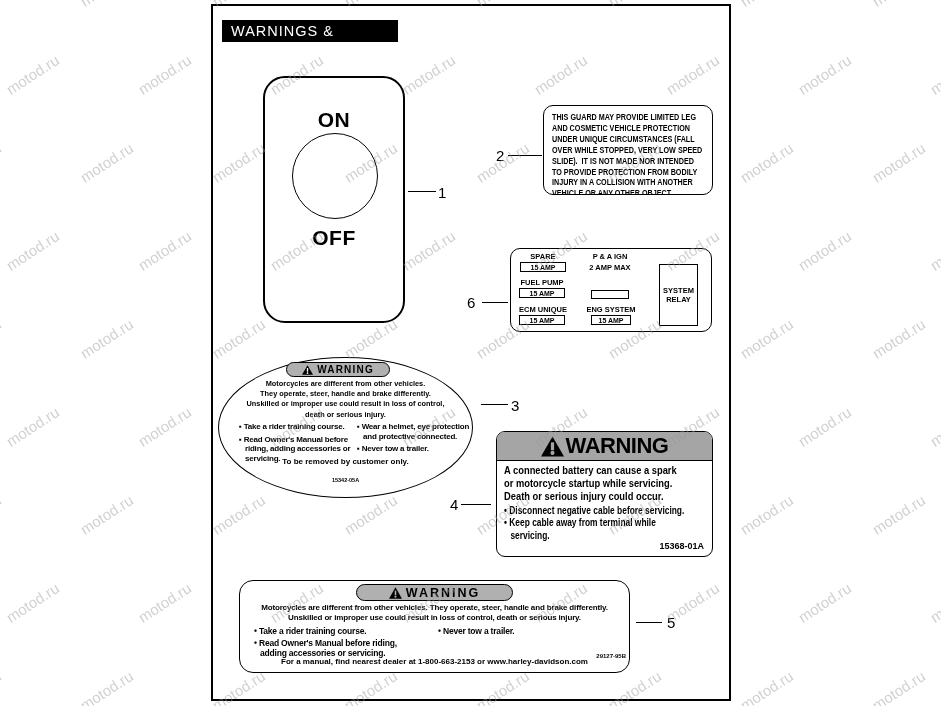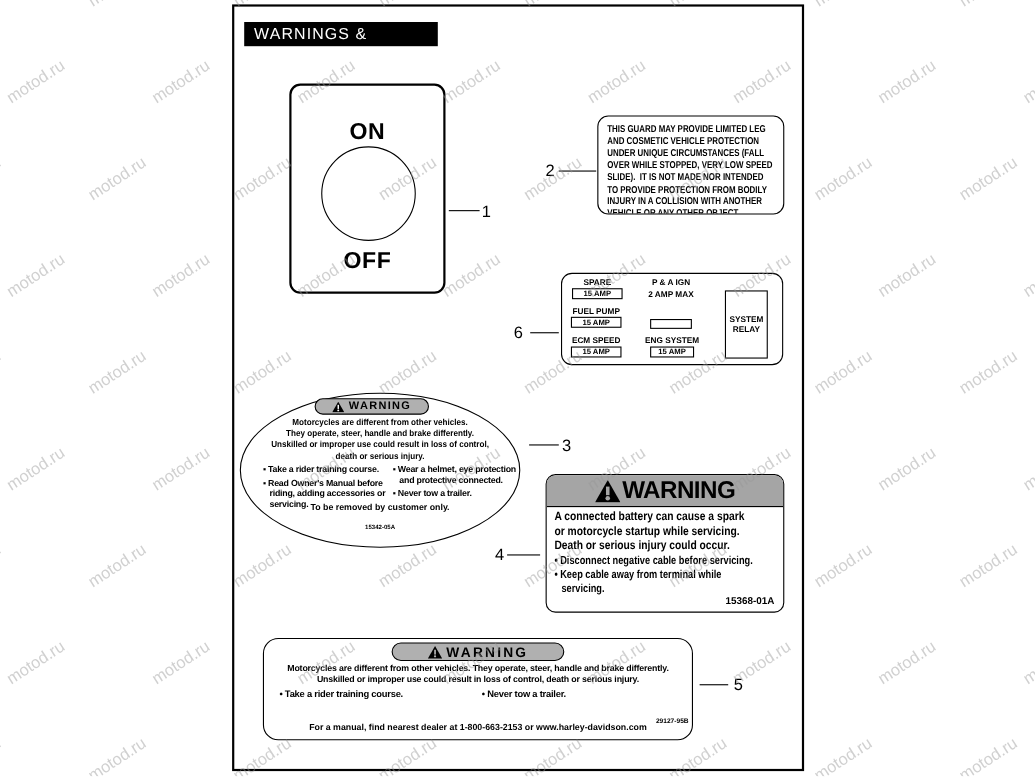--- a/index.html
+++ b/index.html
@@ -10,21 +10,21 @@
   #wm-layer{position:absolute;inset:0;z-index:30;pointer-events:none;overflow:hidden;}
   .wm{position:absolute;transform:rotate(-33deg);font-size:15px;color:rgba(150,150,150,.45);
       white-space:nowrap;}
   
   #frame{left:211px;top:4px;width:520px;height:697px;border:2.5px solid #000;box-sizing:border-box;z-index:1;}
   #title-bar{left:222px;top:20px;width:176px;height:22px;background:#000;color:#fff;
              font-size:14.5px;letter-spacing:1px;line-height:23px;padding-left:9px;box-sizing:border-box;z-index:2;}
   
   .card{background:#fff;border:1.5px solid #000;box-sizing:border-box;z-index:2;}
   
-  #onoff{left:263px;top:76px;width:142px;height:191px;border-width:2px;border-radius:10px;text-align:center;}
+  #onoff{left:263px;top:76px;width:142px;height:247px;border-width:2px;border-radius:22px;text-align:center;}
   #onoff .sw{font-size:21px;font-weight:bold;letter-spacing:.5px;}
   #onoff-on{left:0;right:0;top:30px;}
   #onoff-circle{left:27px;top:55px;width:86px;height:86px;border:1.5px solid #000;border-radius:50%;box-sizing:border-box;}
   #onoff-off{left:0;right:0;top:148px;}
   
   #guard{left:543px;top:105px;width:170px;height:90px;border-radius:10px;overflow:hidden;}
   #guard .txt{margin:6px 0 0 8px;font-size:9px;font-weight:bold;line-height:10.9px;white-space:pre;
               transform:scaleX(.8);transform-origin:0 0;}
   
   #fuse{left:510px;top:248px;width:202px;height:84px;border-radius:10px;}
@@ -126,21 +126,21 @@
     <div id="f-pa" class="grp">
       <div class="flab">P &amp; A IGN</div>
       <div class="flab" style="margin-top:2px;">2 AMP MAX</div>
     </div>
     <div id="f-fuel" class="grp">
       <div class="flab">FUEL PUMP</div>
       <div class="fbox">15 AMP</div>
     </div>
     <div id="f-empty" class="grp"></div>
     <div id="f-ecm" class="grp">
-      <div class="flab">ECM SPEED</div>
+      <div class="flab">ECM UNIQUE</div>
       <div class="fbox">15 AMP</div>
     </div>
     <div id="f-eng" class="grp">
       <div class="flab">ENG SYSTEM</div>
       <div class="fbox" style="width:40px;margin:1px auto 0 auto;">15 AMP</div>
     </div>
     <div id="f-relay" class="grp">SYSTEM
 RELAY</div>
   </div>
   <div class="abs cnum" style="left:467px;top:294px;">6</div>
@@ -204,20 +204,22 @@
           <polygon points="50,0 100,88 0,88" fill="#000"></polygon>
           <rect x="44" y="26" width="12" height="34" fill="#b0b0b0"></rect>
           <circle cx="50" cy="72" r="8" fill="#b0b0b0"></circle>
         </svg>
       <span class="ptxt">WARNING</span>
     </div>
     <div id="bot-l1" class="abs cline">Motorcycles are different from other vehicles.  They operate, steer, handle and brake differently.</div>
     <div id="bot-l2" class="abs cline">Unskilled or improper use could result in loss of control, death or serious injury.</div>
     <div id="bot-bl" class="abs">
       <div class="blt">• Take a rider training course.</div>
+      <div class="blt">• Read Owner's Manual before riding,
+adding accessories or servicing.</div>
     </div>
     <div id="bot-br" class="abs">
       <div class="blt">• Never tow a trailer.</div>
     </div>
     <div id="bot-foot" class="abs">For a manual, find nearest dealer at 1-800-663-2153 or www.harley-davidson.com</div>
     <div id="bot-part" class="abs">29127-95B</div>
   </div>
   <div class="abs cline-h" style="left:636px;top:622px;width:26px;"></div>
   <div class="abs cnum" style="left:667px;top:614px;">5</div>
 

